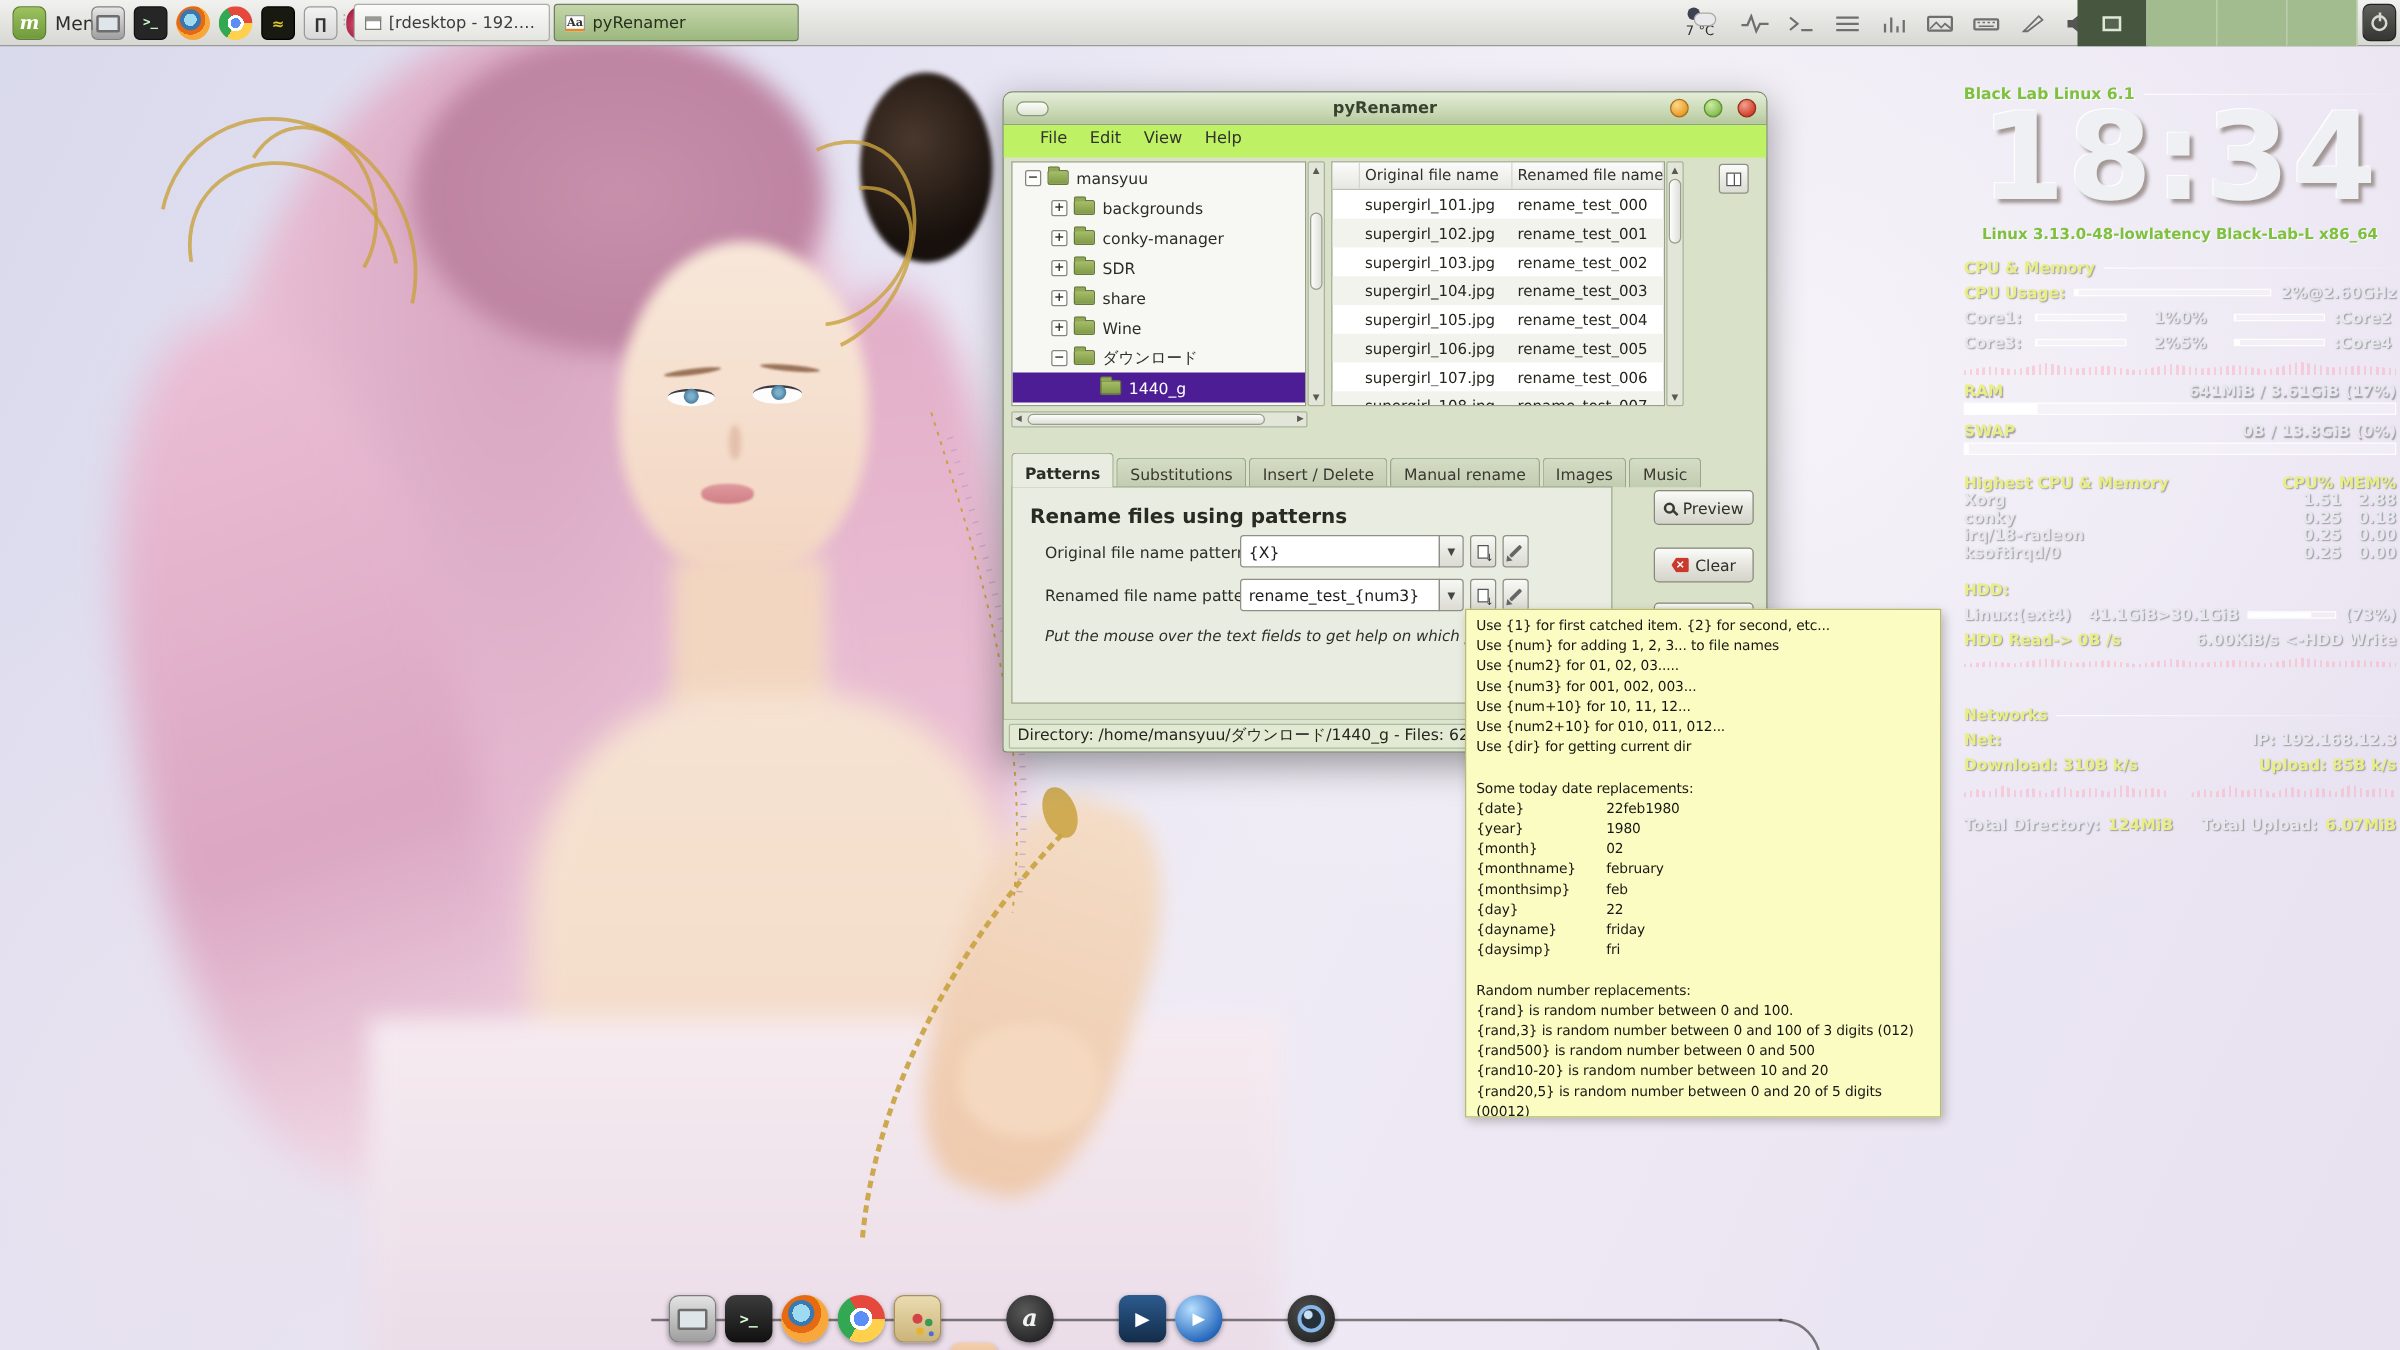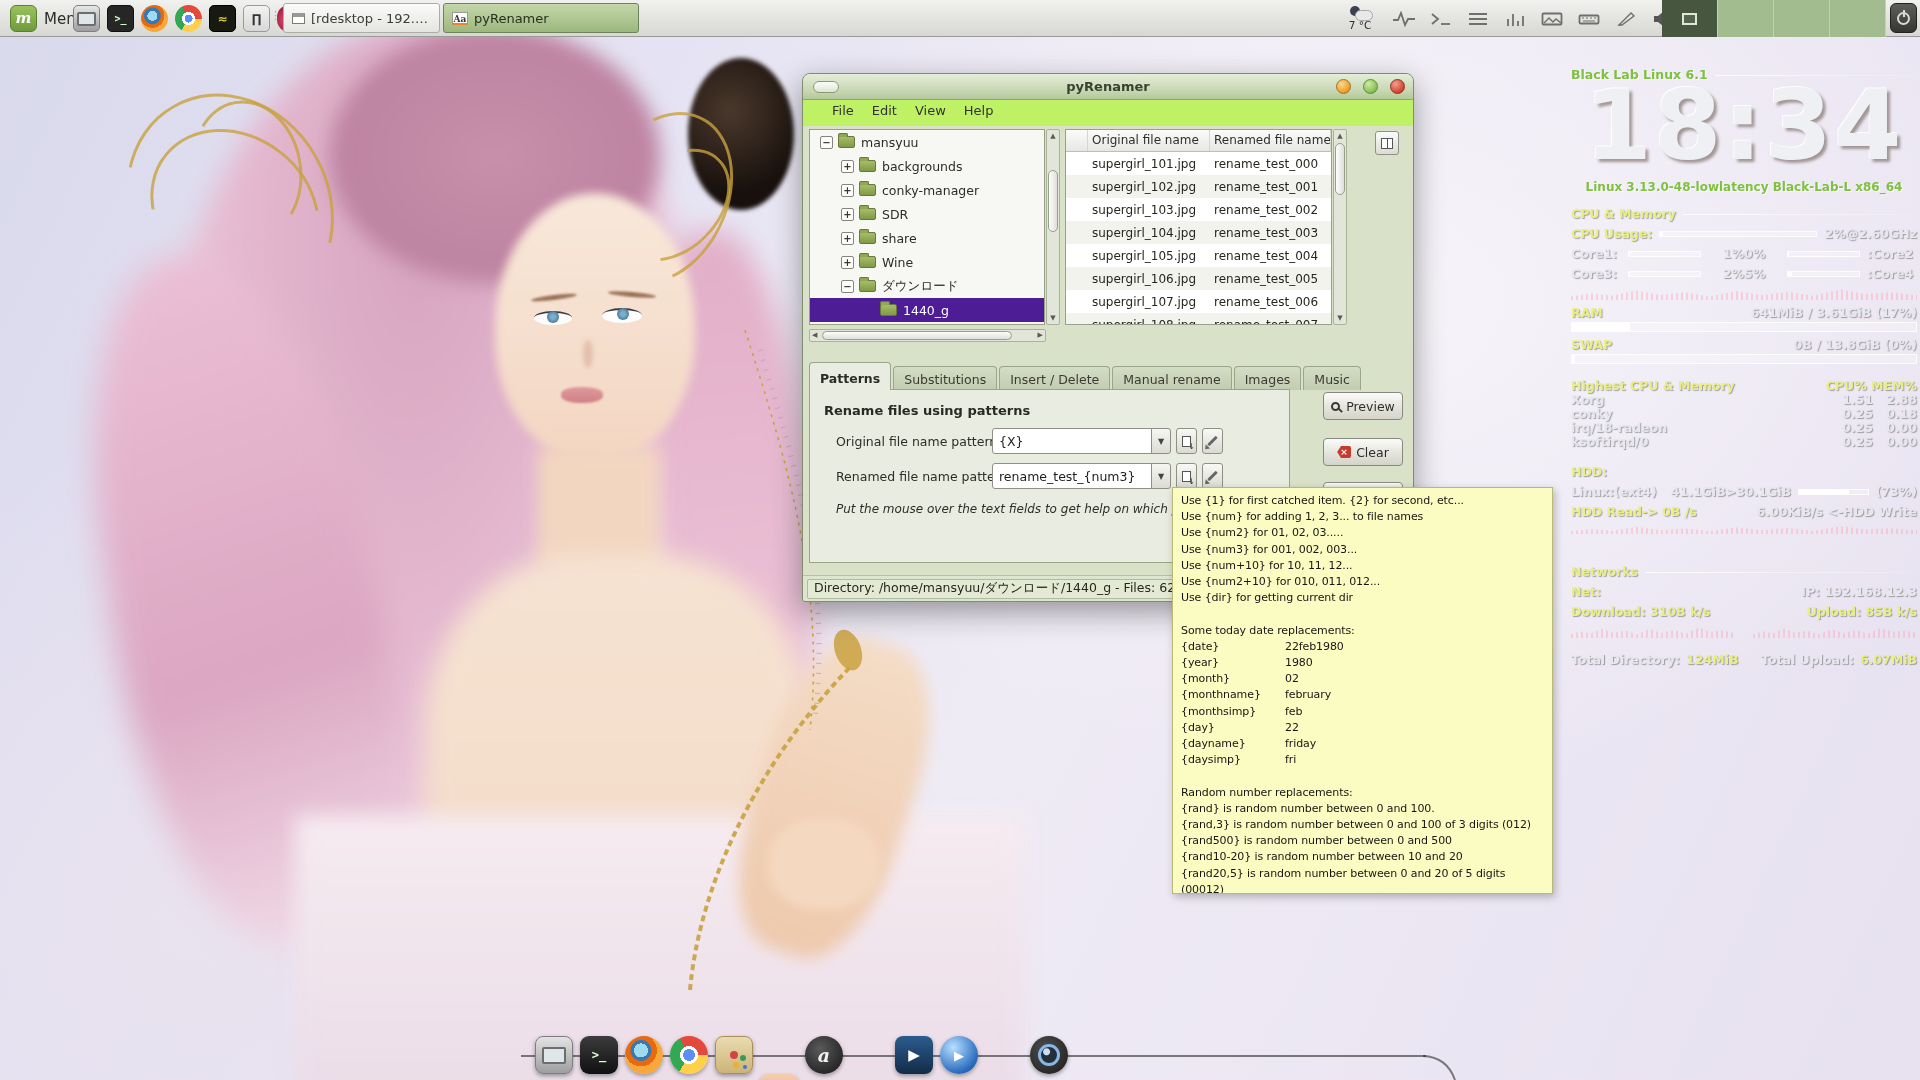--- a/index.html
+++ b/index.html
@@ -160,21 +160,21 @@
   .col-edit-btn{position:absolute;left:572px;top:57px;width:24px;height:24px;border-radius:3px;
     background:linear-gradient(#fbfbf9,#dcdcd4);border:1px solid #8f8f86;display:flex;align-items:center;justify-content:center}
   .col-edit-ico{width:12px;height:11px;border:1px solid #555;position:relative;background:#fff}
   .col-edit-ico::before{content:"";position:absolute;left:5px;top:0;width:1px;height:100%;background:#555}
 
   .tabs{position:absolute;left:6px;top:288px;display:flex;align-items:flex-end;height:28px}
   .tab{padding:5px 10px 6px;font-size:12.5px;color:#3a3a33;background:linear-gradient(#d4ddc5,#c2ccb0);
     border:1px solid #9aa689;border-bottom:none;border-radius:4px 4px 0 0;margin-right:2px;height:24px}
   .tab.active{background:#e9ece0;height:28px;padding-top:8px;font-weight:bold;color:#2c2c26;position:relative;z-index:2}
   .page{position:absolute;left:6px;top:315px;width:481px;height:174px;background:#e9ece0;border:1px solid #9aa689}
-  .pg-heading{position:absolute;left:14px;top:13px;font-size:13px;font-weight:bold;color:#2a2a24}
+  .pg-heading{position:absolute;left:14px;top:13px;font-size:16px;font-weight:bold;color:#2a2a24}
   .pg-label{position:absolute;font-size:12.5px;color:#2e2e28}
   .lab1{left:26px;top:44px}.lab2{left:26px;top:79px}
   .entry{position:absolute;left:182px;width:160px;height:26px;background:#fff;border:1px solid #8f8f86;
     border-radius:3px 0 0 3px;font-size:12.5px;color:#1d1d1a;display:flex;align-items:center;padding:0 6px;white-space:nowrap;overflow:hidden}
   .en1{top:38px}.en2{top:73px}
   .dbtn{position:absolute;left:341px;width:20px;height:26px;background:linear-gradient(#f6f6f3,#dcdcd4);
     border:1px solid #8f8f86;border-radius:0 3px 3px 0;display:flex;align-items:center;justify-content:center;
     font-size:8px;color:#444}
   .db1{top:38px}.db2{top:73px}
   .sbtn{position:absolute;width:21px;height:26px;background:linear-gradient(#f8f8f5,#dadad2);

